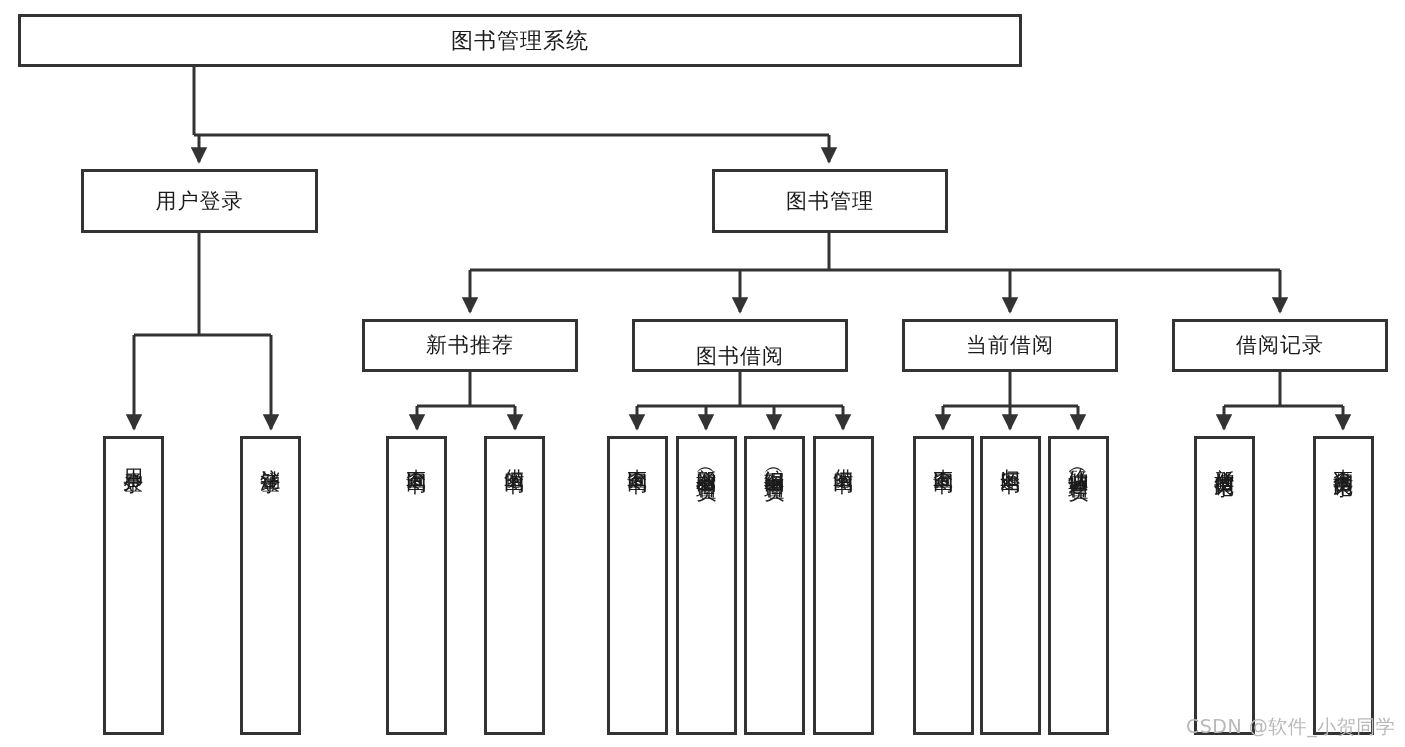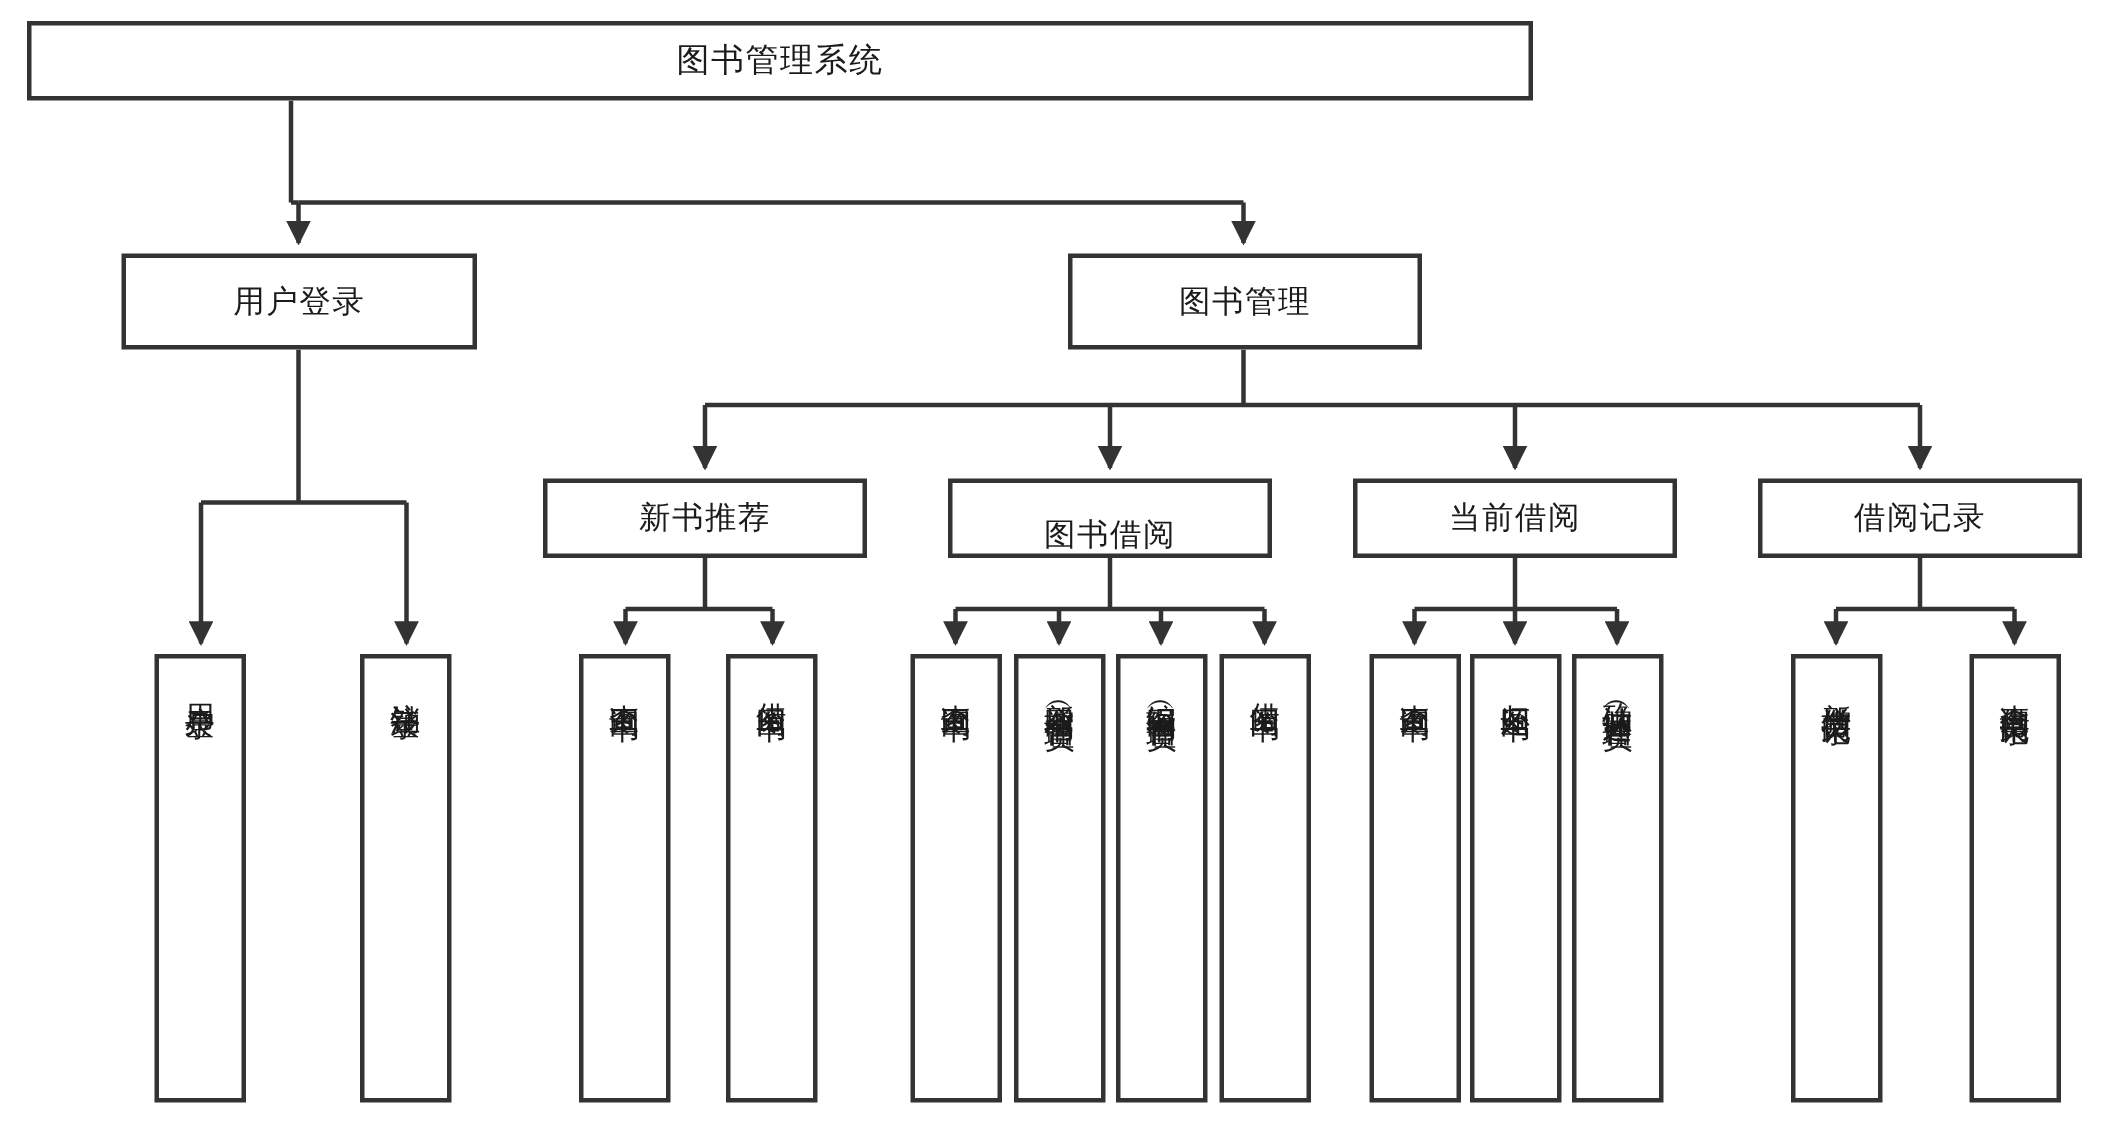--- a/index.html
+++ b/index.html
@@ -187,14 +187,15 @@
   <div class="node leaf" style="left:1048px; top:436px; width:61px; height:299px;">
     <span class="node-label">确认归还（管理员）</span>
   </div>
   <div class="node leaf" style="left:1194px; top:436px; width:61px; height:299px;">
     <span class="node-label">新增借阅记录</span>
   </div>
   <div class="node leaf" style="left:1313px; top:436px; width:61px; height:299px;">
     <span class="node-label">查询借阅记录</span>
   </div>
 
+  <div class="watermark">CSDN @软件_小贺同学</div>
 
 </div>
 
 </body></html>

